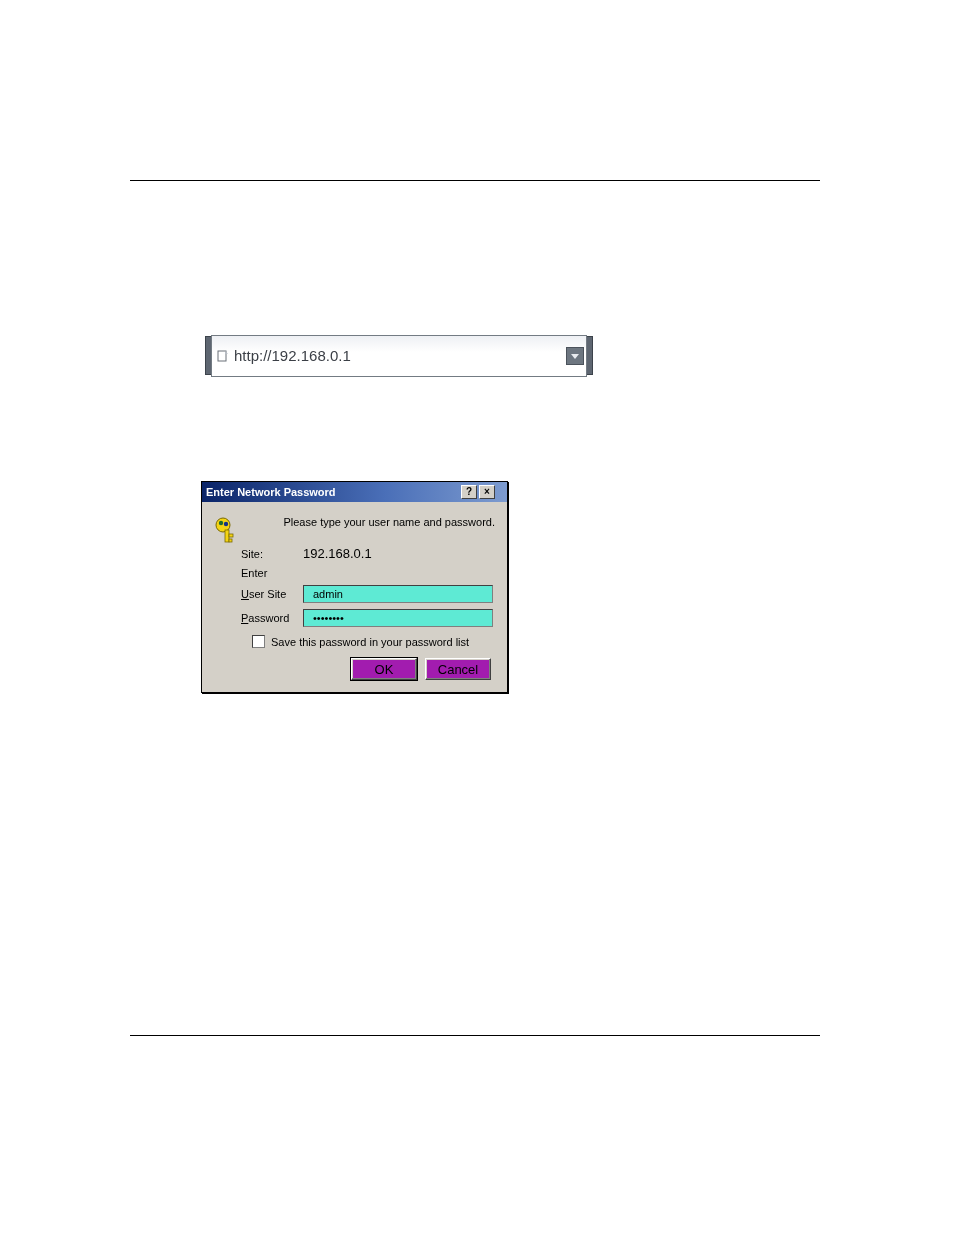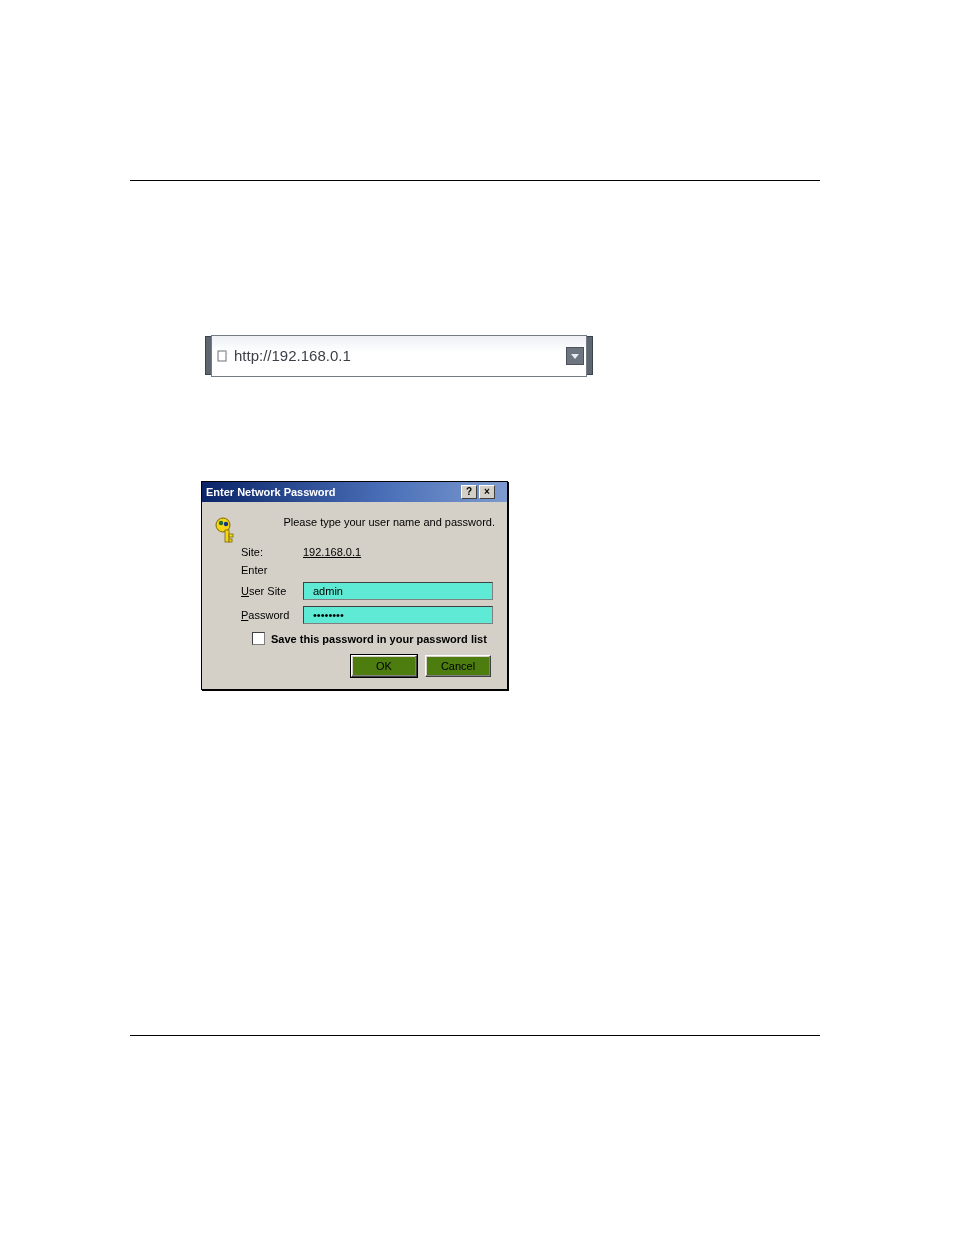--- a/index.html
+++ b/index.html
@@ -118,63 +118,62 @@
   .kv-grid {
     display: grid;
     grid-template-columns: 60px 1fr;
     row-gap: 6px;
     column-gap: 2px;
     align-items: center;
     margin-left: 27px;
   }
   .kv-label { font-size: 11px; }
   .kv-label .ul { text-decoration: underline; }
-  .kv-value { font-size: 11px; text-decoration: underline; }
+  .kv-value { font-size: 13px; }
   .text-input {
     width: 190px;
     height: 18px;
     background: #5eead4;
     border: 1px solid #7f7f7f;
     border-top-color: #404040;
     border-left-color: #404040;
     font-size: 11px;
     padding: 1px 9px;
     font-family: inherit;
   }
   .check-row {
     margin: 8px 0 10px 38px;
     display: flex;
     align-items: center;
     gap: 6px;
     font-size: 11px;
-    font-weight: bold;
   }
   .checkbox {
     width: 13px; height: 13px;
     background: #fff;
     border: 1px solid #7f7f7f;
     border-top-color: #404040;
     border-left-color: #404040;
   }
   .btn-row {
     display: flex;
     justify-content: flex-end;
     gap: 8px;
     margin-top: 4px;
     padding-right: 4px;
   }
   .btn {
     width: 66px;
     height: 22px;
-    background: #4d7c0f;
+    background: #a21caf;
     border: 1px solid #fff;
     border-right-color: #404040;
     border-bottom-color: #404040;
     box-shadow: inset -1px -1px 0 #808080, inset 1px 1px 0 #d4d0c8;
-    font-size: 11px;
+    font-size: 13px;
     display: flex; align-items: center; justify-content: center;
     font-family: inherit;
   }
   .btn.default {
     outline: 1px solid #000;
   }
   .bottom-rule {
     position: absolute;
     left: 130px;
     top: 1035px;

